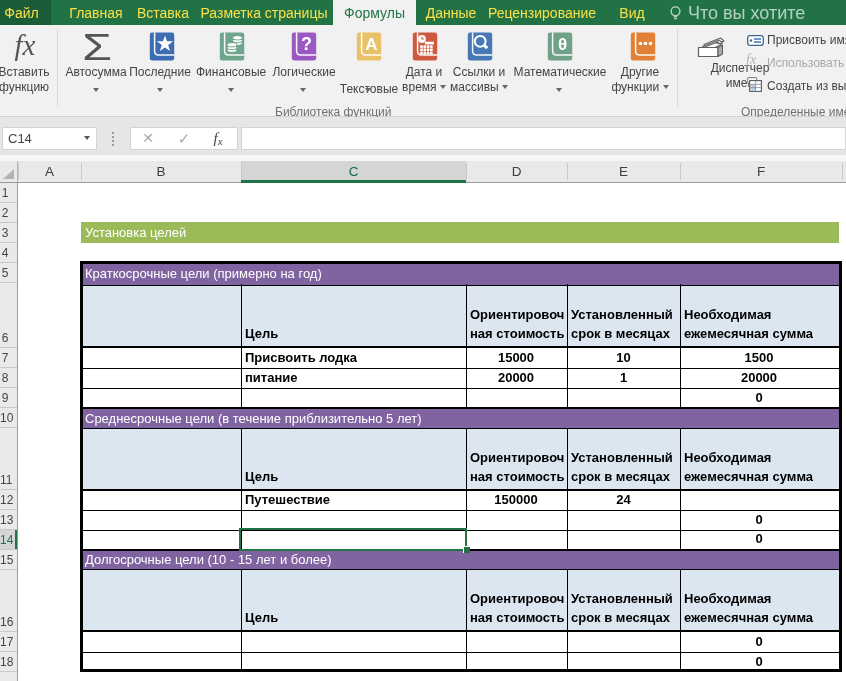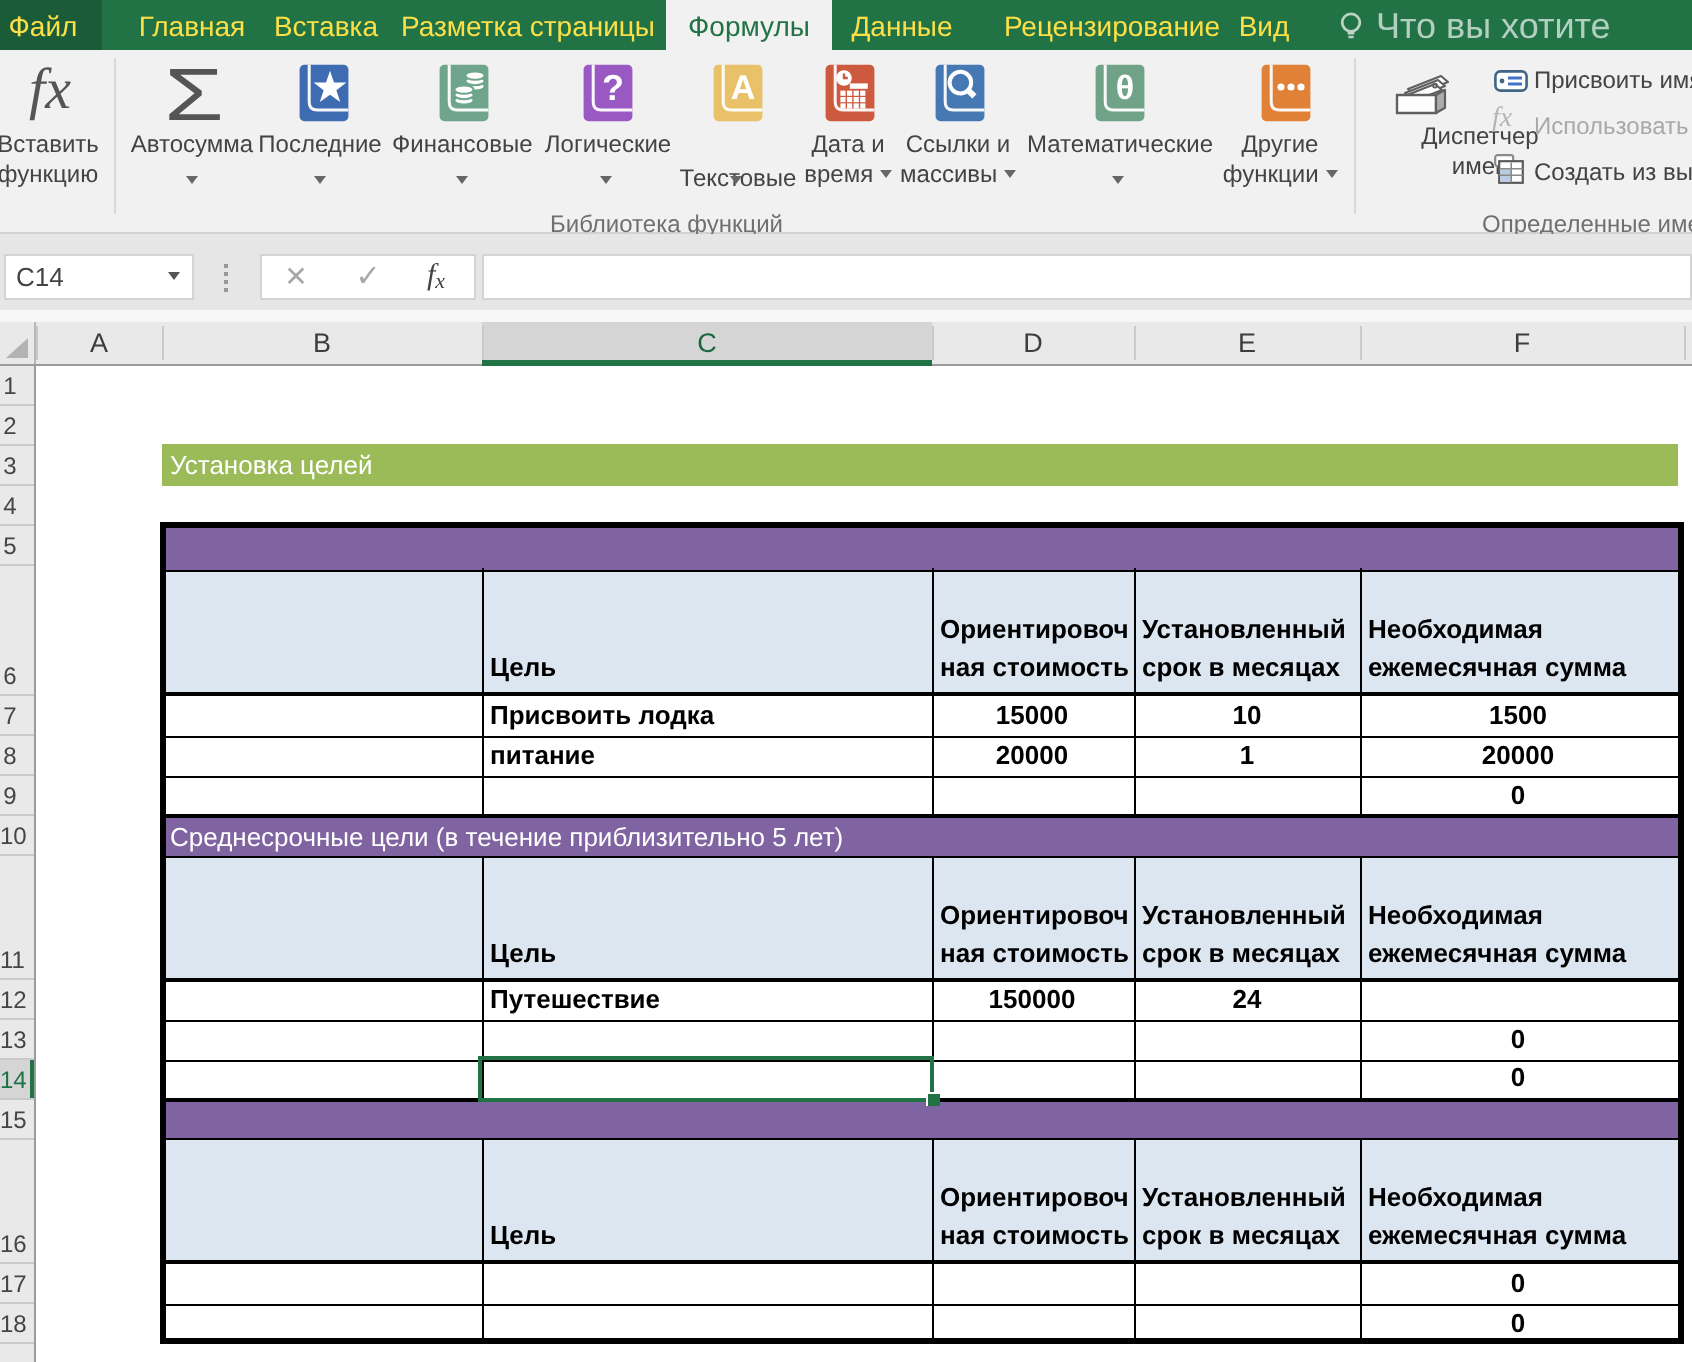--- a/index.html
+++ b/index.html
@@ -33,21 +33,21 @@
 <body>
 <div id="app">
 
 <div class="abs" id="tabbar">
   <div class="tab" id="filetab" style="left:0;width:51px;padding-right:8px;box-sizing:border-box;">Файл</div>
   <div class="tab" style="left:62px;width:68px;">Главная</div>
   <div class="tab" style="left:134px;width:58px;">Вставка</div>
   <div class="tab" style="left:196px;width:136px;">Разметка страницы</div>
   <div class="tab" id="seltab" style="left:333px;width:83px;">Формулы</div>
   <div class="tab" style="left:420px;width:62px;">Данные</div>
-  <div class="tab" style="left:486px;width:112px;margin-left:14px;">Рецензирование</div>
+  <div class="tab" style="left:486px;width:112px;">Рецензирование</div>
   <div class="tab" style="left:602px;width:60px;">Вид</div>
   <svg class="abs" style="left:668px;top:5px;" width="15" height="17" viewBox="0 0 15 17">
     <circle cx="7.5" cy="6.3" r="4.4" fill="none" stroke="#bdd4c5" stroke-width="1.4"></circle>
     <path d="M5.8 11.6 h3.4 M6.2 13.5 h2.6" stroke="#bdd4c5" stroke-width="1.3" fill="none"></path>
   </svg>
   <div class="tab" style="left:688px;width:150px;text-align:left;color:rgba(255,255,255,0.66);font-size:18px;">Что вы хотите сделать?</div>
 </div>
 
 <div class="abs" id="ribbon">
 
@@ -245,23 +245,25 @@
   <div class="rowsep" style="top:448px;"></div>
   <div class="rowsep" style="top:468px;"></div>
   <div class="rowsep" style="top:488px;"></div>
 </div>
 
 <div class="abs" id="sheet" style="left:0;top:183px;width:846px;height:498px;">
   <div class="abs" style="left:81px;top:39px;width:758px;height:21px;background:#9bbb59;"></div>
   <div class="abs" style="left:85px;top:39px;height:21px;line-height:21px;font-size:13px;color:#fff;">Установка целей</div>
   <div class="abs" style="left:80px;top:78px;width:762px;height:411px;border:3px solid #000;box-sizing:border-box;background:#fff;"></div>
   <div class="abs" style="left:83px;top:81px;width:756px;height:20.5px;background:#8064a2;"></div>
+  <div class="abs" style="left:85px;top:81px;width:740px;height:20px;line-height:20px;font-size:13px;color:#fff;white-space:nowrap;">Краткосрочные цели (примерно на год)</div>
   <div class="abs" style="left:83px;top:225.5px;width:756px;height:19px;background:#8064a2;"></div>
   <div class="abs" style="left:85px;top:225.5px;width:740px;height:19px;line-height:19px;font-size:13px;color:#fff;white-space:nowrap;">Среднесрочные цели (в течение приблизительно 5 лет)</div>
   <div class="abs" style="left:83px;top:367.5px;width:756px;height:18px;background:#8064a2;"></div>
+  <div class="abs" style="left:85px;top:367.5px;width:740px;height:18px;line-height:18px;font-size:13px;color:#fff;white-space:nowrap;">Долгосрочные цели (10 - 15 лет и более)</div>
   <div class="abs" style="left:83px;top:103px;width:756px;height:60px;background:#dce6f1;"></div>
   <div class="abs" style="left:83px;top:245.5px;width:756px;height:60px;background:#dce6f1;"></div>
   <div class="abs" style="left:83px;top:387px;width:756px;height:60px;background:#dce6f1;"></div>
   <div class="abs" style="left:83px;top:101.5px;width:756px;height:1.5px;background:#000;"></div>
   <div class="abs" style="left:83px;top:163px;width:756px;height:2px;background:#000;"></div>
   <div class="abs" style="left:83px;top:184.5px;width:756px;height:1px;background:#000;"></div>
   <div class="abs" style="left:83px;top:204.5px;width:756px;height:1px;background:#000;"></div>
   <div class="abs" style="left:83px;top:223.5px;width:756px;height:2px;background:#000;"></div>
   <div class="abs" style="left:83px;top:244.5px;width:756px;height:1px;background:#000;"></div>
   <div class="abs" style="left:83px;top:305.5px;width:756px;height:2px;background:#000;"></div>

